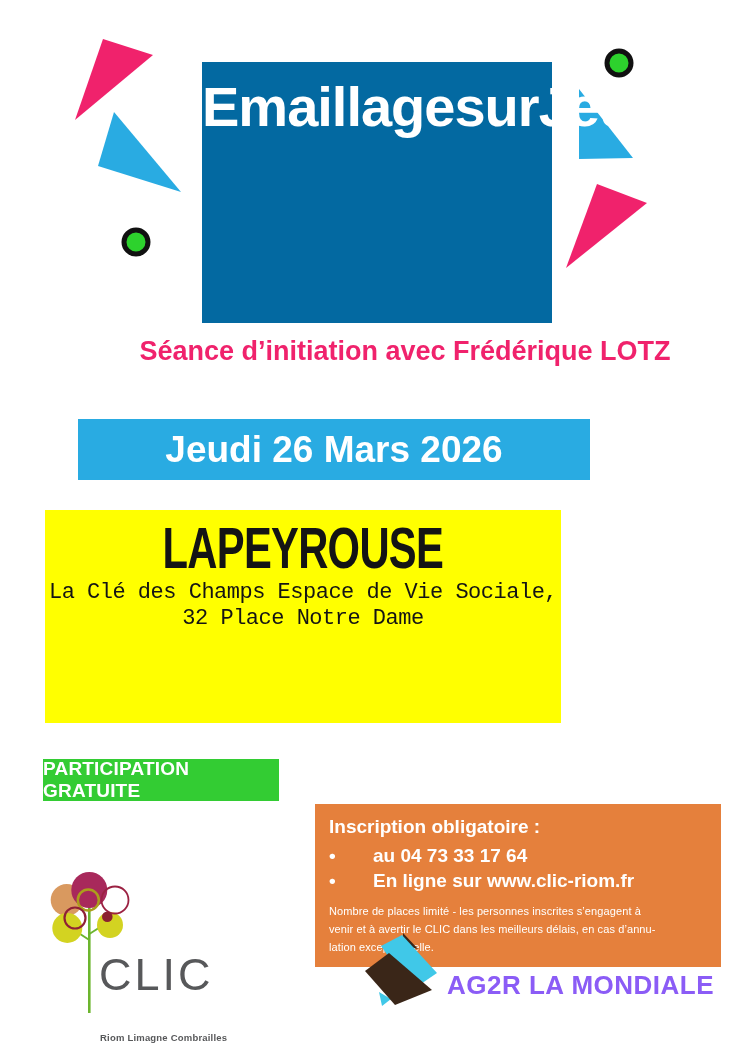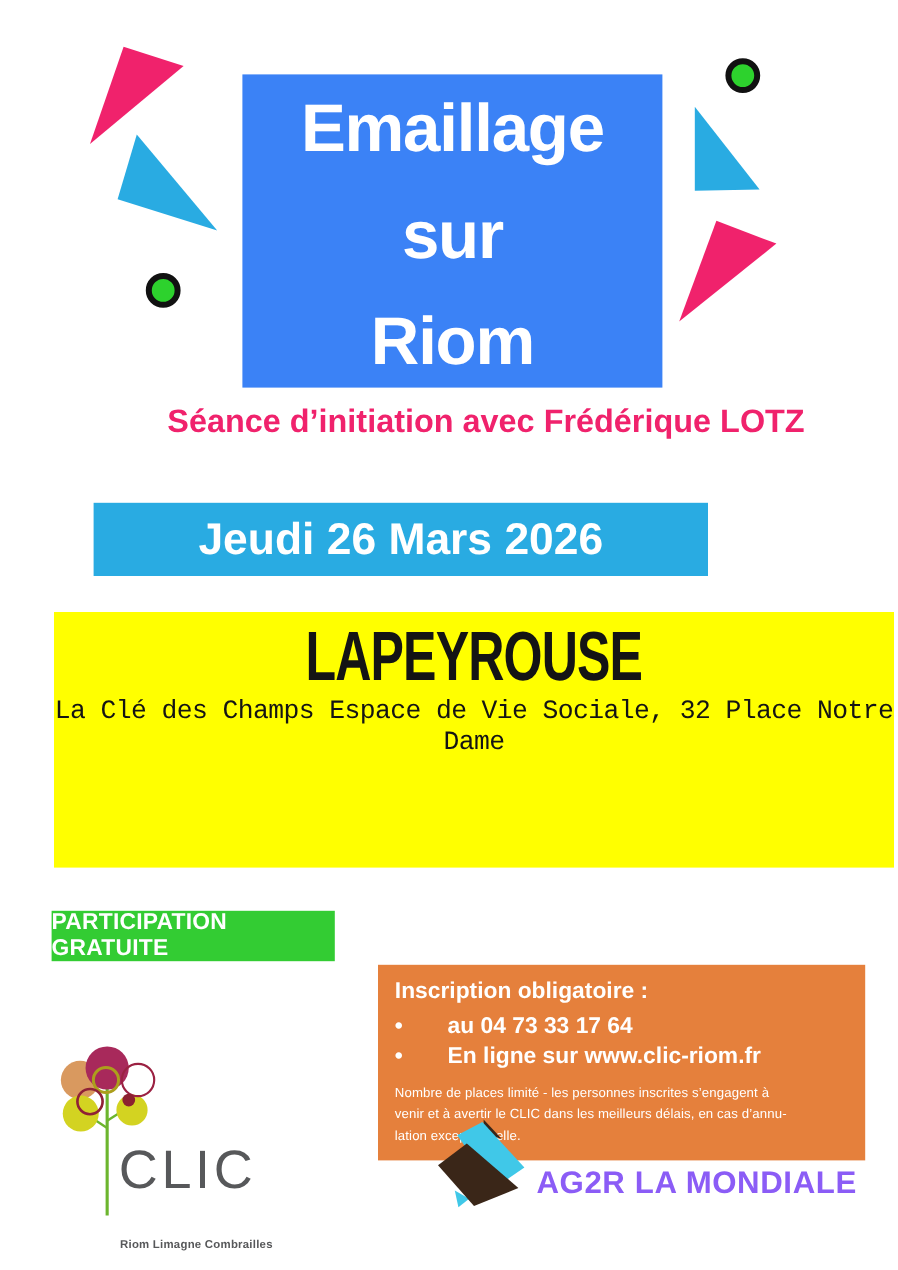--- a/index.html
+++ b/index.html
@@ -4,35 +4,35 @@
 <style>
   html,body { margin:0; padding:0; background:#ffffff; }
   .poster {
     position:relative; width:748px; height:1058px; background:#ffffff;
     overflow:hidden; font-family:"Liberation Sans", sans-serif;
   }
   .decor-svg { position:absolute; left:0; top:0; width:748px; height:1058px; pointer-events:none; }
 
   .title-box {
     position:absolute; left:202px; top:62px; width:350px; height:261px;
-    background:#3b82f6; color:#ffffff; display:flex; flex-direction:column;
+    background:#0369a1; color:#ffffff; display:flex; flex-direction:row;
     justify-content:space-between; padding:14px 0 8px 0; box-sizing:border-box;
     text-align:center; font-weight:700; font-size:56px; line-height:62px; letter-spacing:-1px;
   }
   .subtitle {
     position:absolute; left:60px; top:334px; width:690px; text-align:center;
     color:#F0226C; font-weight:700; font-size:27px; line-height:34px;
   }
   .date-banner {
     position:absolute; left:78px; top:419px; width:512px; height:61px;
     background:#29ABE2; color:#ffffff; display:flex; align-items:center; justify-content:center;
     font-weight:700; font-size:37px;
   }
   .venue-box {
-    position:absolute; left:45px; top:510px; width:700px; height:213px;
+    position:absolute; left:45px; top:510px; width:516px; height:213px;
     background:#FFFF00; color:#141414; text-align:center; box-sizing:border-box; padding-top:14px;
   }
   .venue-name { font-size:58px; font-weight:700; line-height:48px; height:48px; }
   .venue-name-inner { display:inline-block; transform:scaleX(0.72); transform-origin:center; letter-spacing:-1px; }
   .venue-address { margin-top:8px; font-size:22px; letter-spacing:-0.5px; line-height:26px;font-family:Liberation Mono, monospace; }
   .venue-time { margin-top:9px; font-size:42px; font-weight:400; line-height:44px; }
 
   .participation-badge {
     position:absolute; left:43px; top:759px; width:236px; height:42px;
     background:#33CC33; color:#ffffff; display:flex; align-items:center; justify-content:center;
@@ -75,21 +75,21 @@
     <polygon points="114,112 98,166 181,192" fill="#29ABE2"></polygon>
     <circle cx="136" cy="242" r="12" stroke="#111111" stroke-width="5" fill="#2DD22D"></circle>
     <circle cx="619" cy="63" r="12" stroke="#111111" stroke-width="5" fill="#2DD22D"></circle>
     <polygon points="579,89 579,159 633,158" fill="#29ABE2"></polygon>
     <polygon points="597,184 647,203 566,268" fill="#F0226C"></polygon>
   </svg>
 
   <div class="title-box">
     <div>Emaillage</div>
     <div>sur</div>
-    <div>Riom</div>
+    <div>Jeudi</div>
   </div>
 
   <div class="subtitle">Séance d’initiation avec Frédérique LOTZ</div>
 
   <div class="date-banner">
     <span>Jeudi 26 Mars 2026</span>
   </div>
 
   <div class="venue-box">
     <div class="venue-name">

